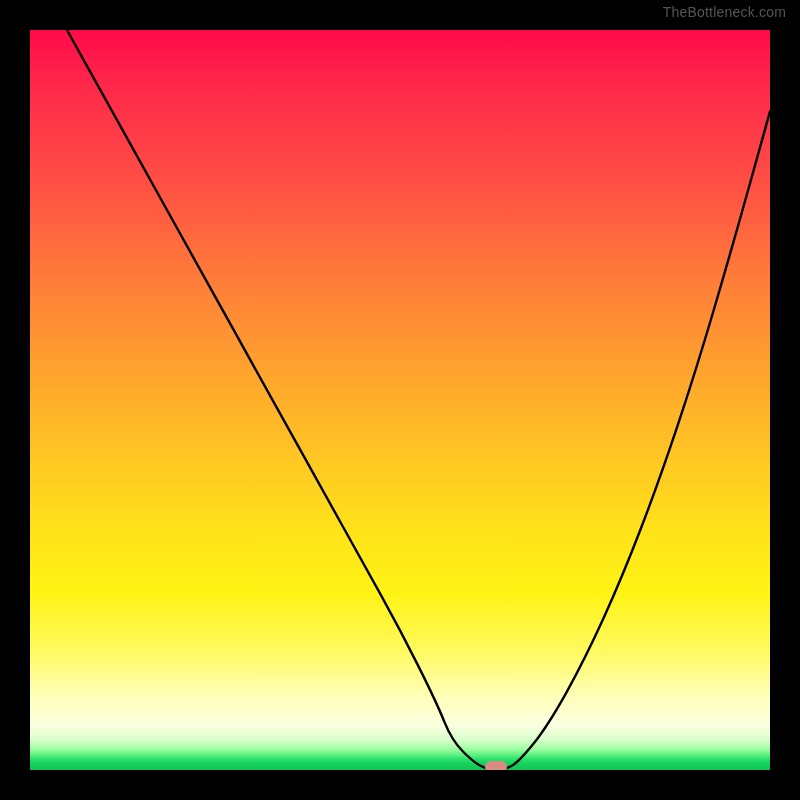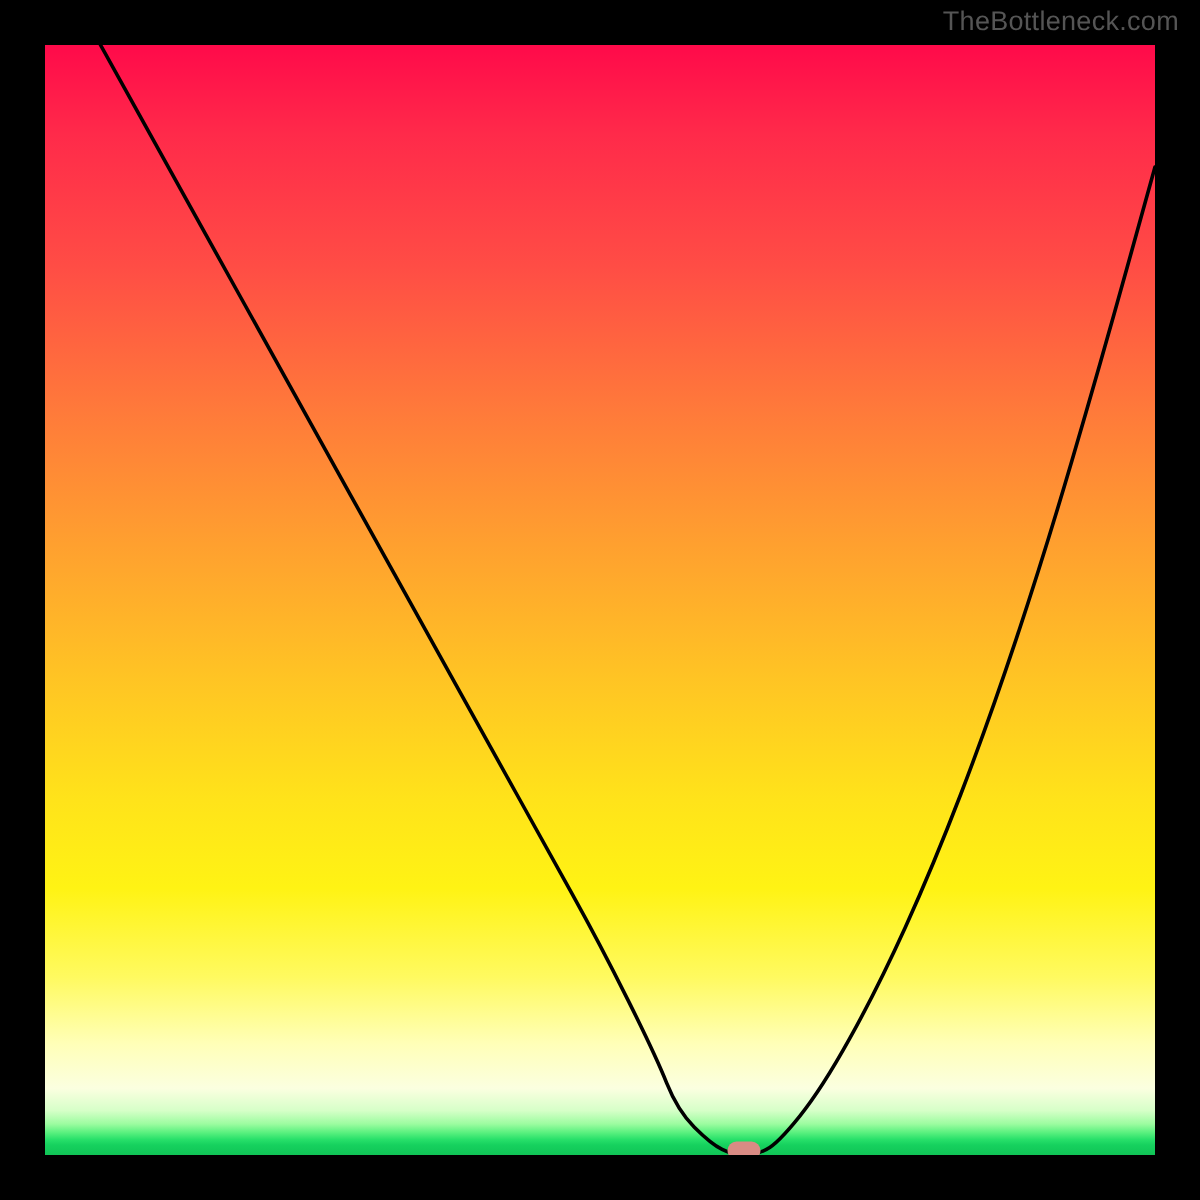--- a/index.html
+++ b/index.html
@@ -15,21 +15,21 @@
     position: relative;
     width: 800px;
     height: 800px;
     background: #000;
   }
   .watermark {
     position: absolute;
     top: 4px;
     right: 14px;
     color: #555;
-    font-size: 18px;
+    font-size: 14px;
     font-weight: 500;
     letter-spacing: 0.2px;
     user-select: none;
   }
   .plot-area {
     position: absolute;
     left: 30px;
     top: 30px;
     width: 740px;
     height: 740px;

